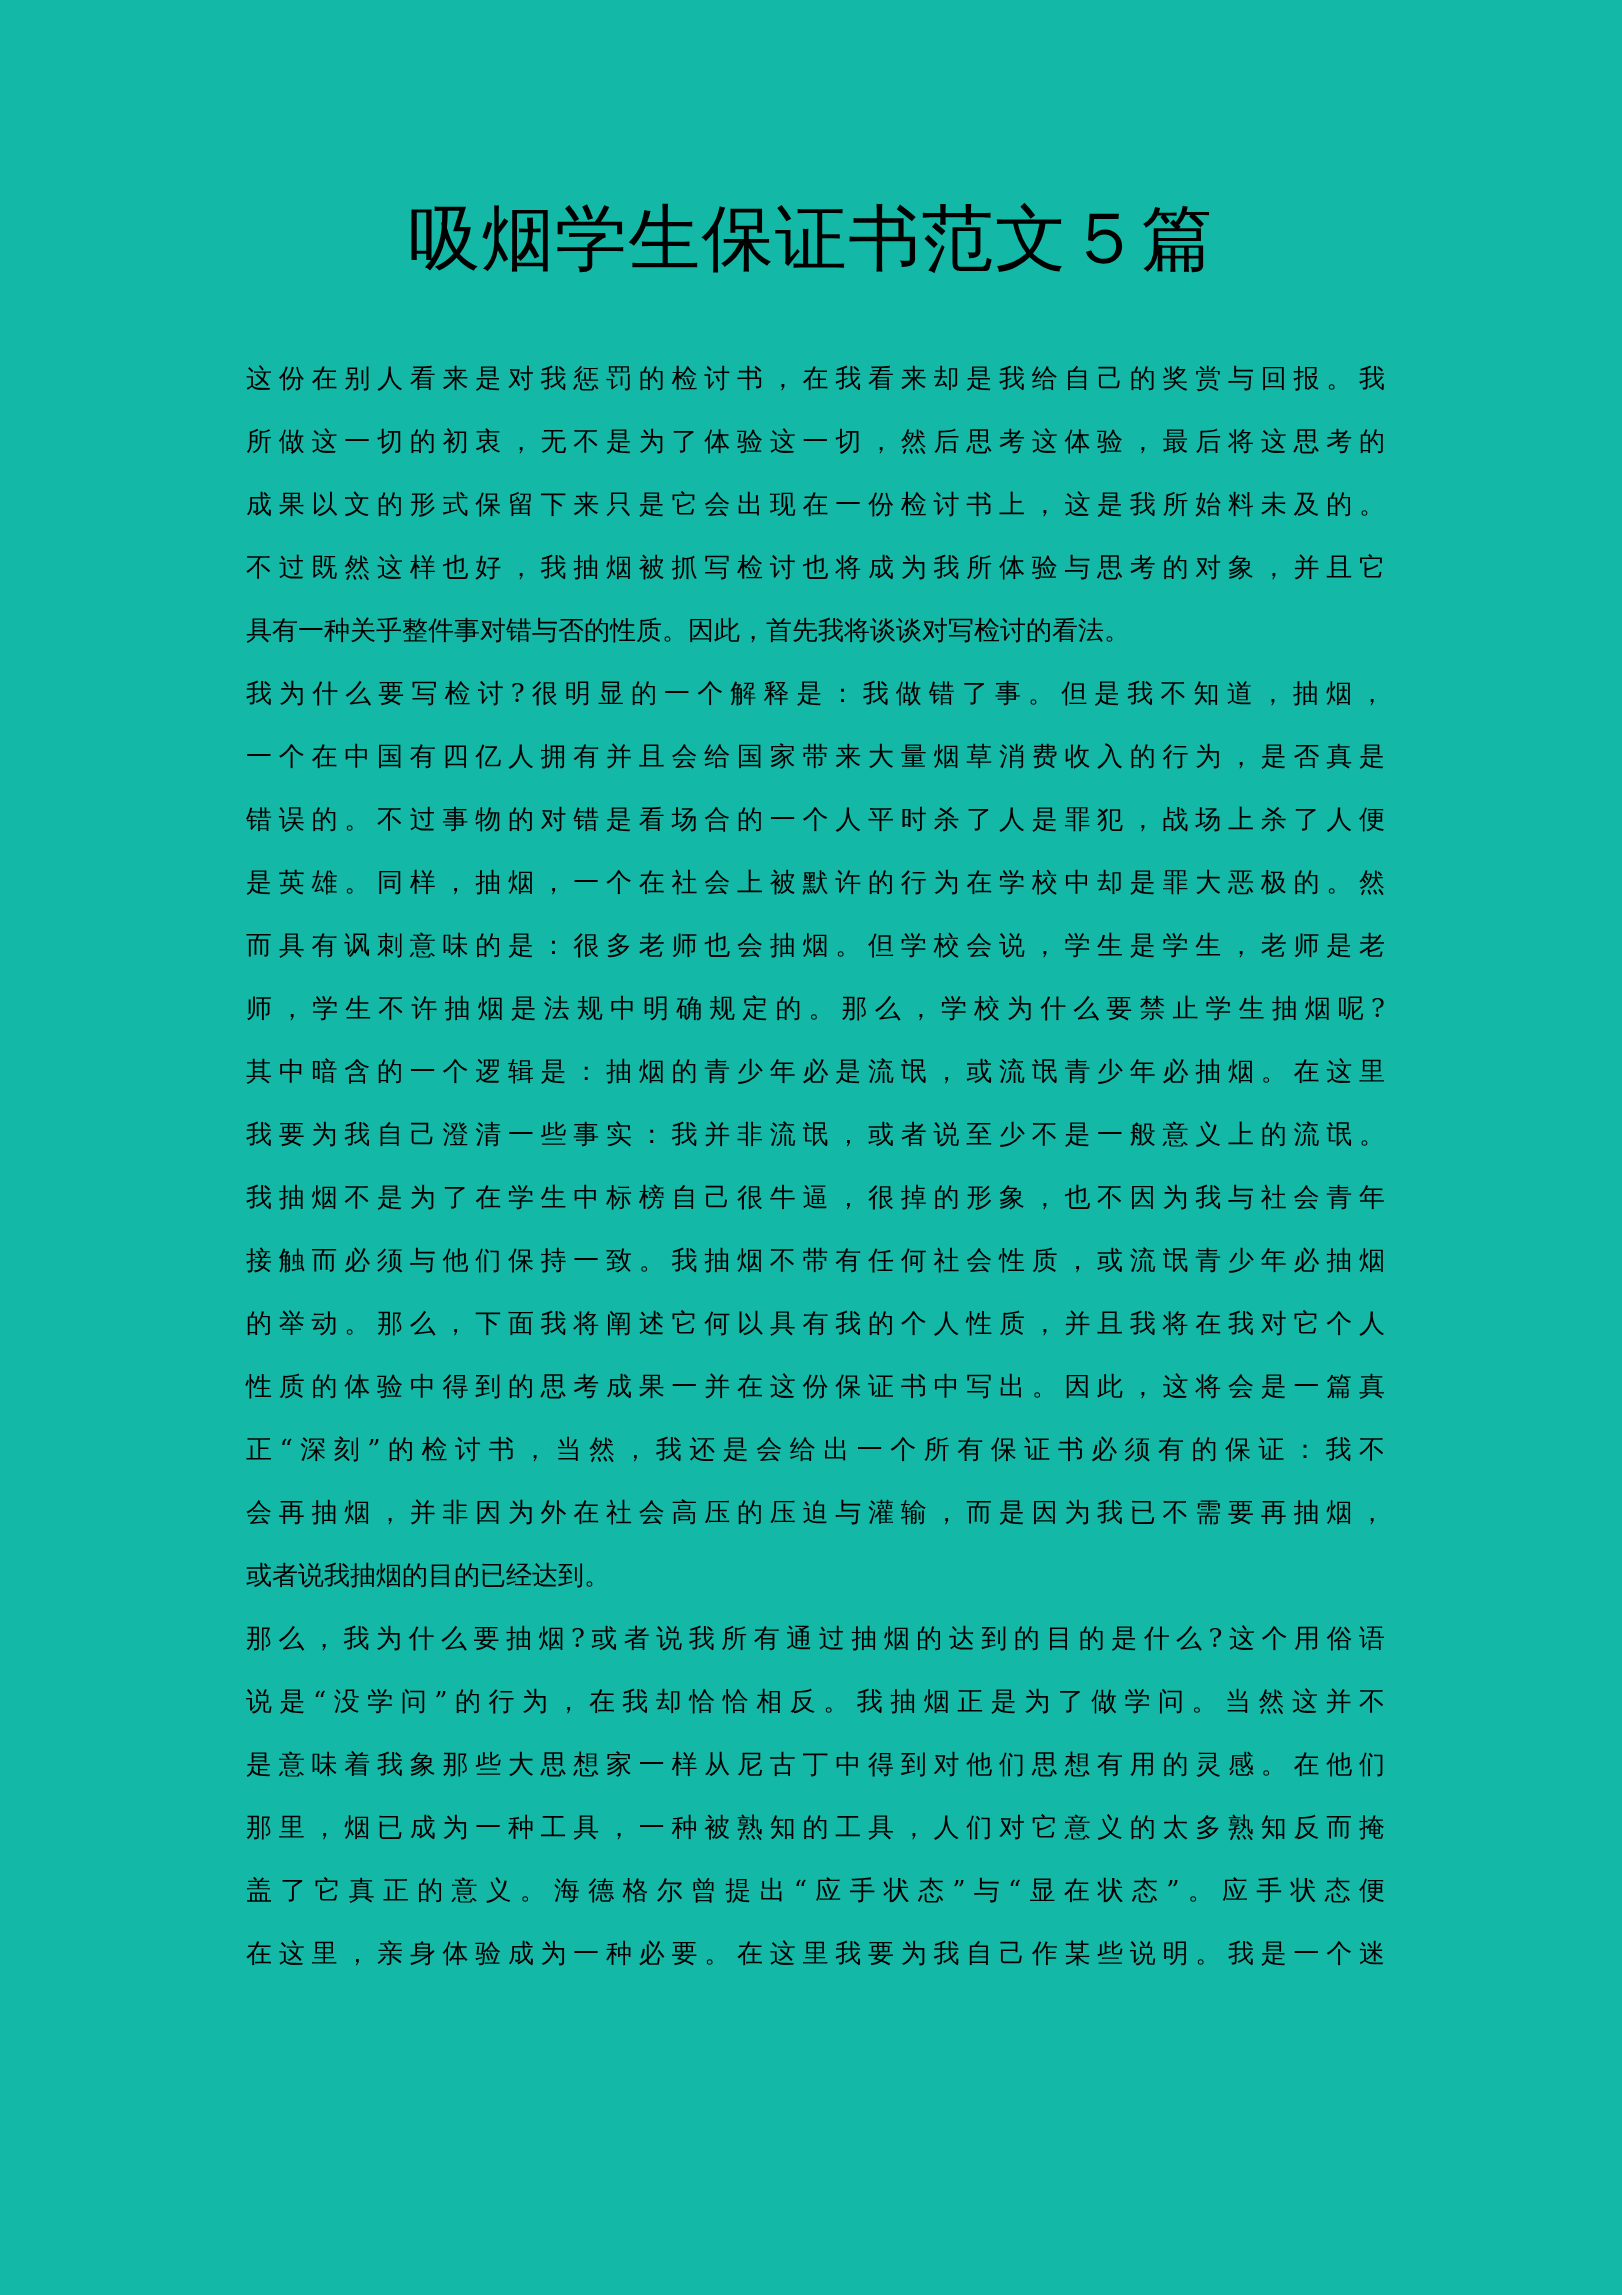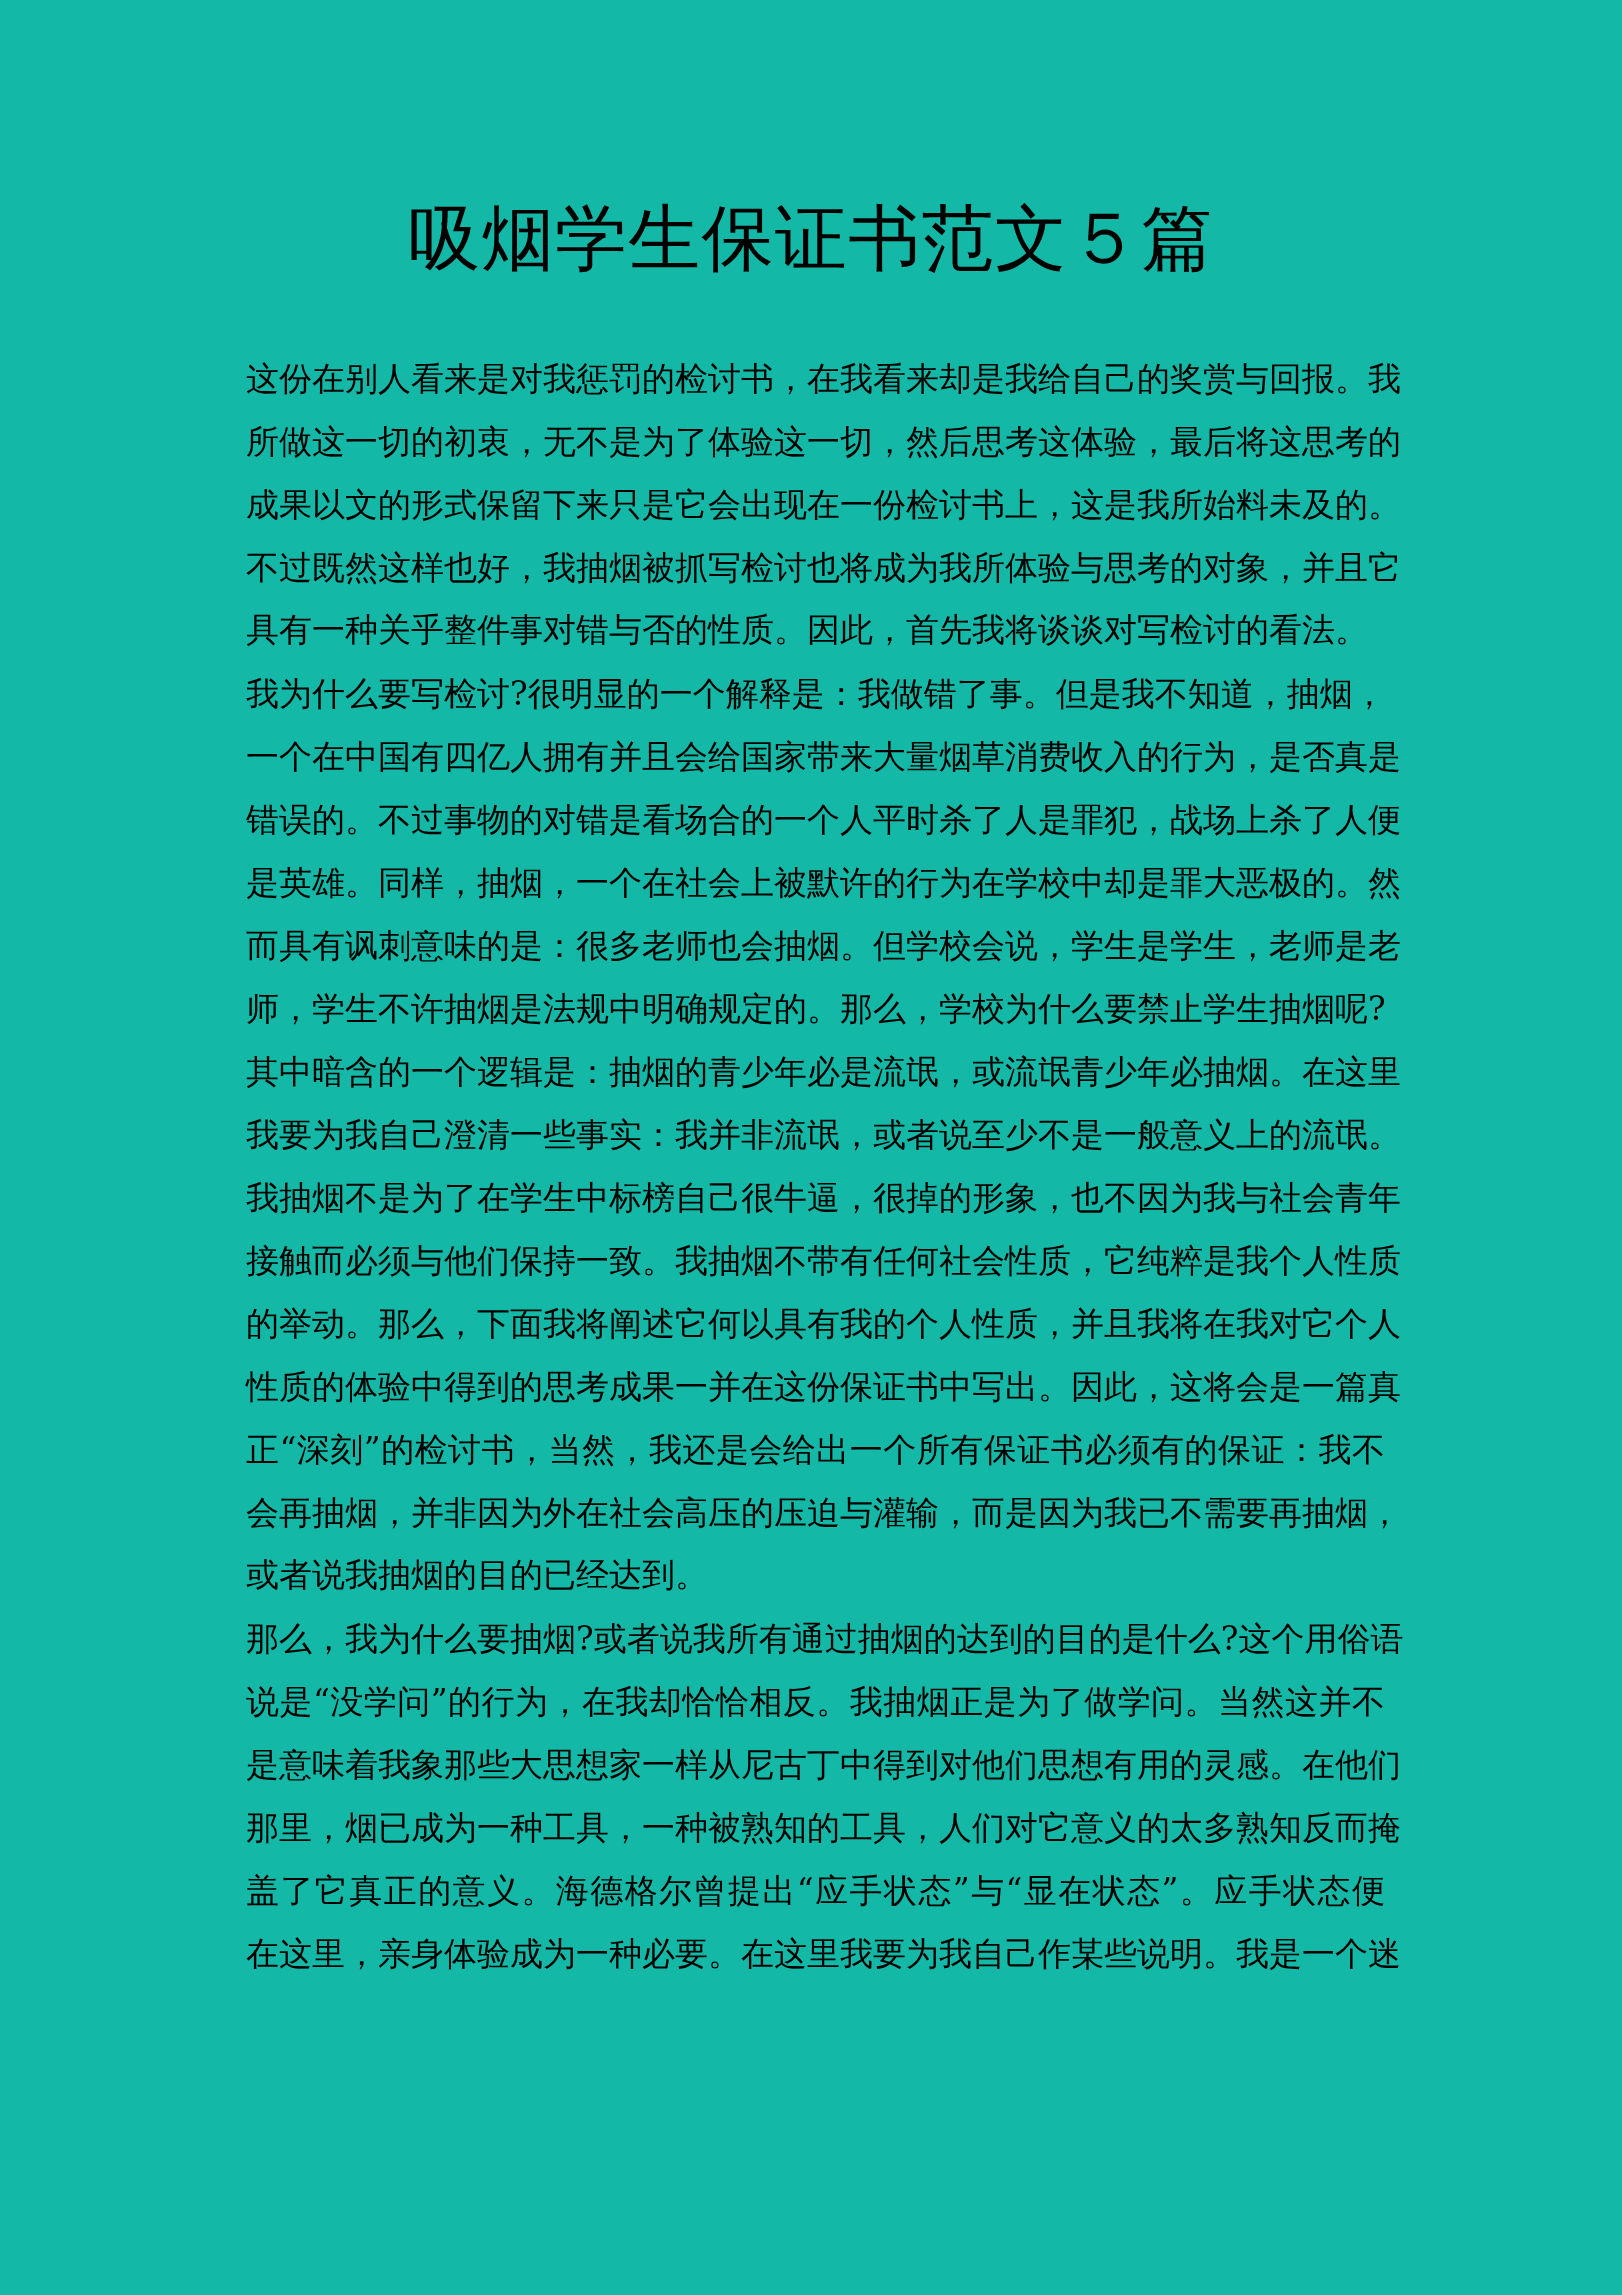--- a/index.html
+++ b/index.html
@@ -38,21 +38,21 @@
     .body {
       position: absolute;
       left: 246px;
       top: 347px;
       width: 1139px;
     }
     .line {
       display: block;
       height: 63px;
       line-height: 63px;
-      font-size: 33px;
+      font-size: 26px;
       white-space: nowrap;
       text-align: justify;
       text-align-last: justify;
     }
     .line.last {
       text-align-last: left;
       font-family: Liberation Serif, serif;
     }
   </style>
 </head>
@@ -69,21 +69,21 @@
     <span class="line last">具有一种关乎整件事对错与否的性质。因此，首先我将谈谈对写检讨的看法。</span>
     <span class="line">我为什么要写检讨?很明显的一个解释是：我做错了事。但是我不知道，抽烟，</span>
     <span class="line">一个在中国有四亿人拥有并且会给国家带来大量烟草消费收入的行为，是否真是</span>
     <span class="line">错误的。不过事物的对错是看场合的一个人平时杀了人是罪犯，战场上杀了人便</span>
     <span class="line">是英雄。同样，抽烟，一个在社会上被默许的行为在学校中却是罪大恶极的。然</span>
     <span class="line">而具有讽刺意味的是：很多老师也会抽烟。但学校会说，学生是学生，老师是老</span>
     <span class="line">师，学生不许抽烟是法规中明确规定的。那么，学校为什么要禁止学生抽烟呢?</span>
     <span class="line">其中暗含的一个逻辑是：抽烟的青少年必是流氓，或流氓青少年必抽烟。在这里</span>
     <span class="line">我要为我自己澄清一些事实：我并非流氓，或者说至少不是一般意义上的流氓。</span>
     <span class="line">我抽烟不是为了在学生中标榜自己很牛逼，很掉的形象，也不因为我与社会青年</span>
-    <span class="line">接触而必须与他们保持一致。我抽烟不带有任何社会性质，它纯粹是我个人性质</span>
+    <span class="line">接触而必须与他们保持一致。我抽烟不带有任何社会性质，或流氓青少年必抽烟</span>
     <span class="line">的举动。那么，下面我将阐述它何以具有我的个人性质，并且我将在我对它个人</span>
     <span class="line">性质的体验中得到的思考成果一并在这份保证书中写出。因此，这将会是一篇真</span>
     <span class="line">正“深刻”的检讨书，当然，我还是会给出一个所有保证书必须有的保证：我不</span>
     <span class="line">会再抽烟，并非因为外在社会高压的压迫与灌输，而是因为我已不需要再抽烟，</span>
     <span class="line last">或者说我抽烟的目的已经达到。</span>
     <span class="line">那么，我为什么要抽烟?或者说我所有通过抽烟的达到的目的是什么?这个用俗语</span>
     <span class="line">说是“没学问”的行为，在我却恰恰相反。我抽烟正是为了做学问。当然这并不</span>
     <span class="line">是意味着我象那些大思想家一样从尼古丁中得到对他们思想有用的灵感。在他们</span>
     <span class="line">那里，烟已成为一种工具，一种被熟知的工具，人们对它意义的太多熟知反而掩</span>
     <span class="line">盖了它真正的意义。海德格尔曾提出“应手状态”与“显在状态”。应手状态便</span>

